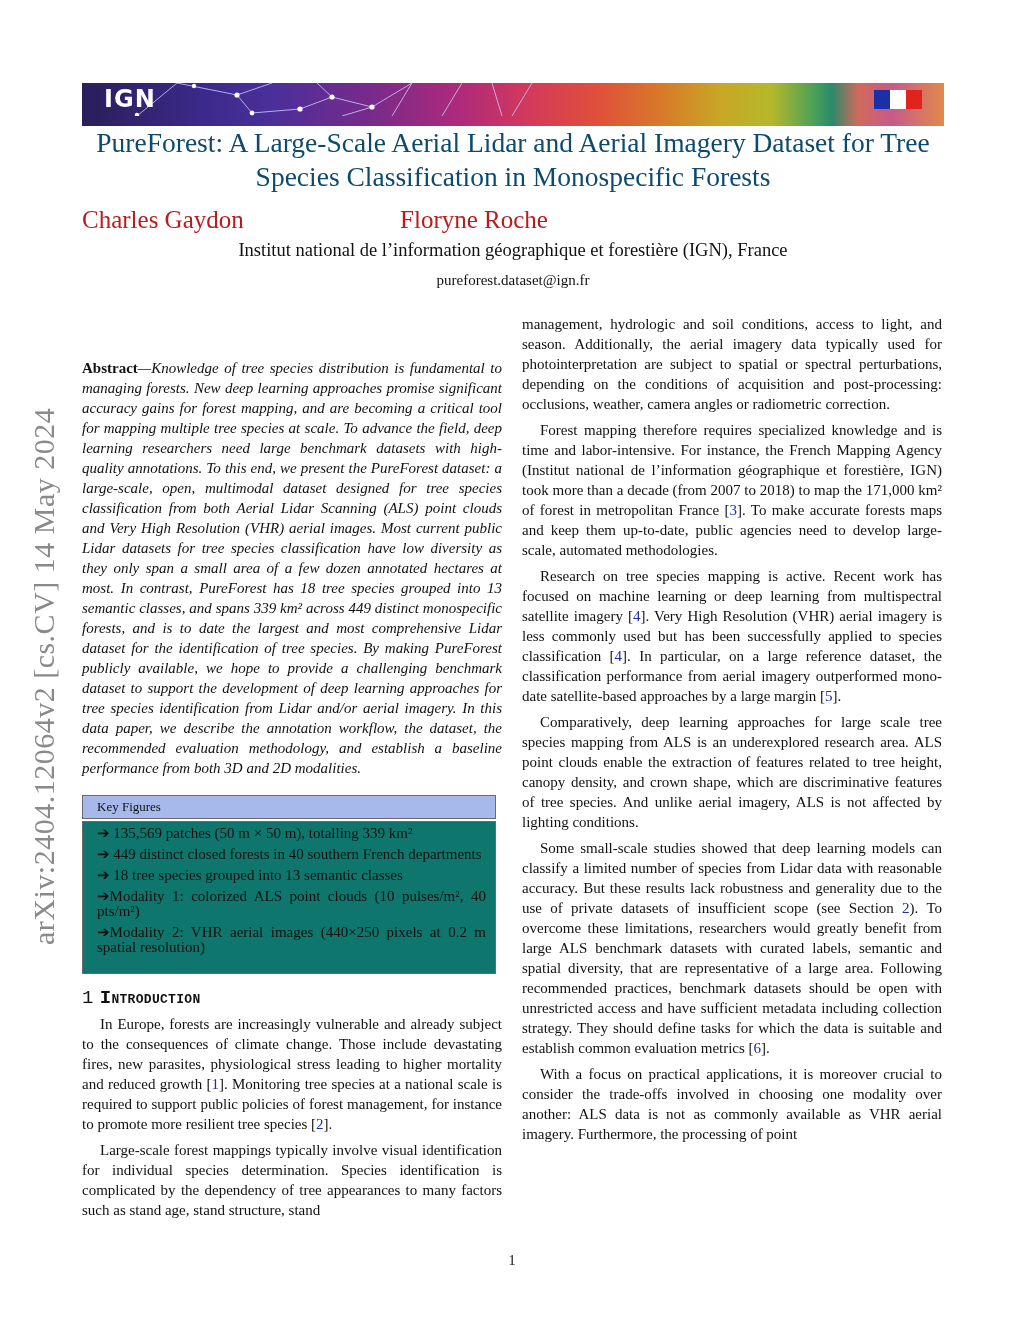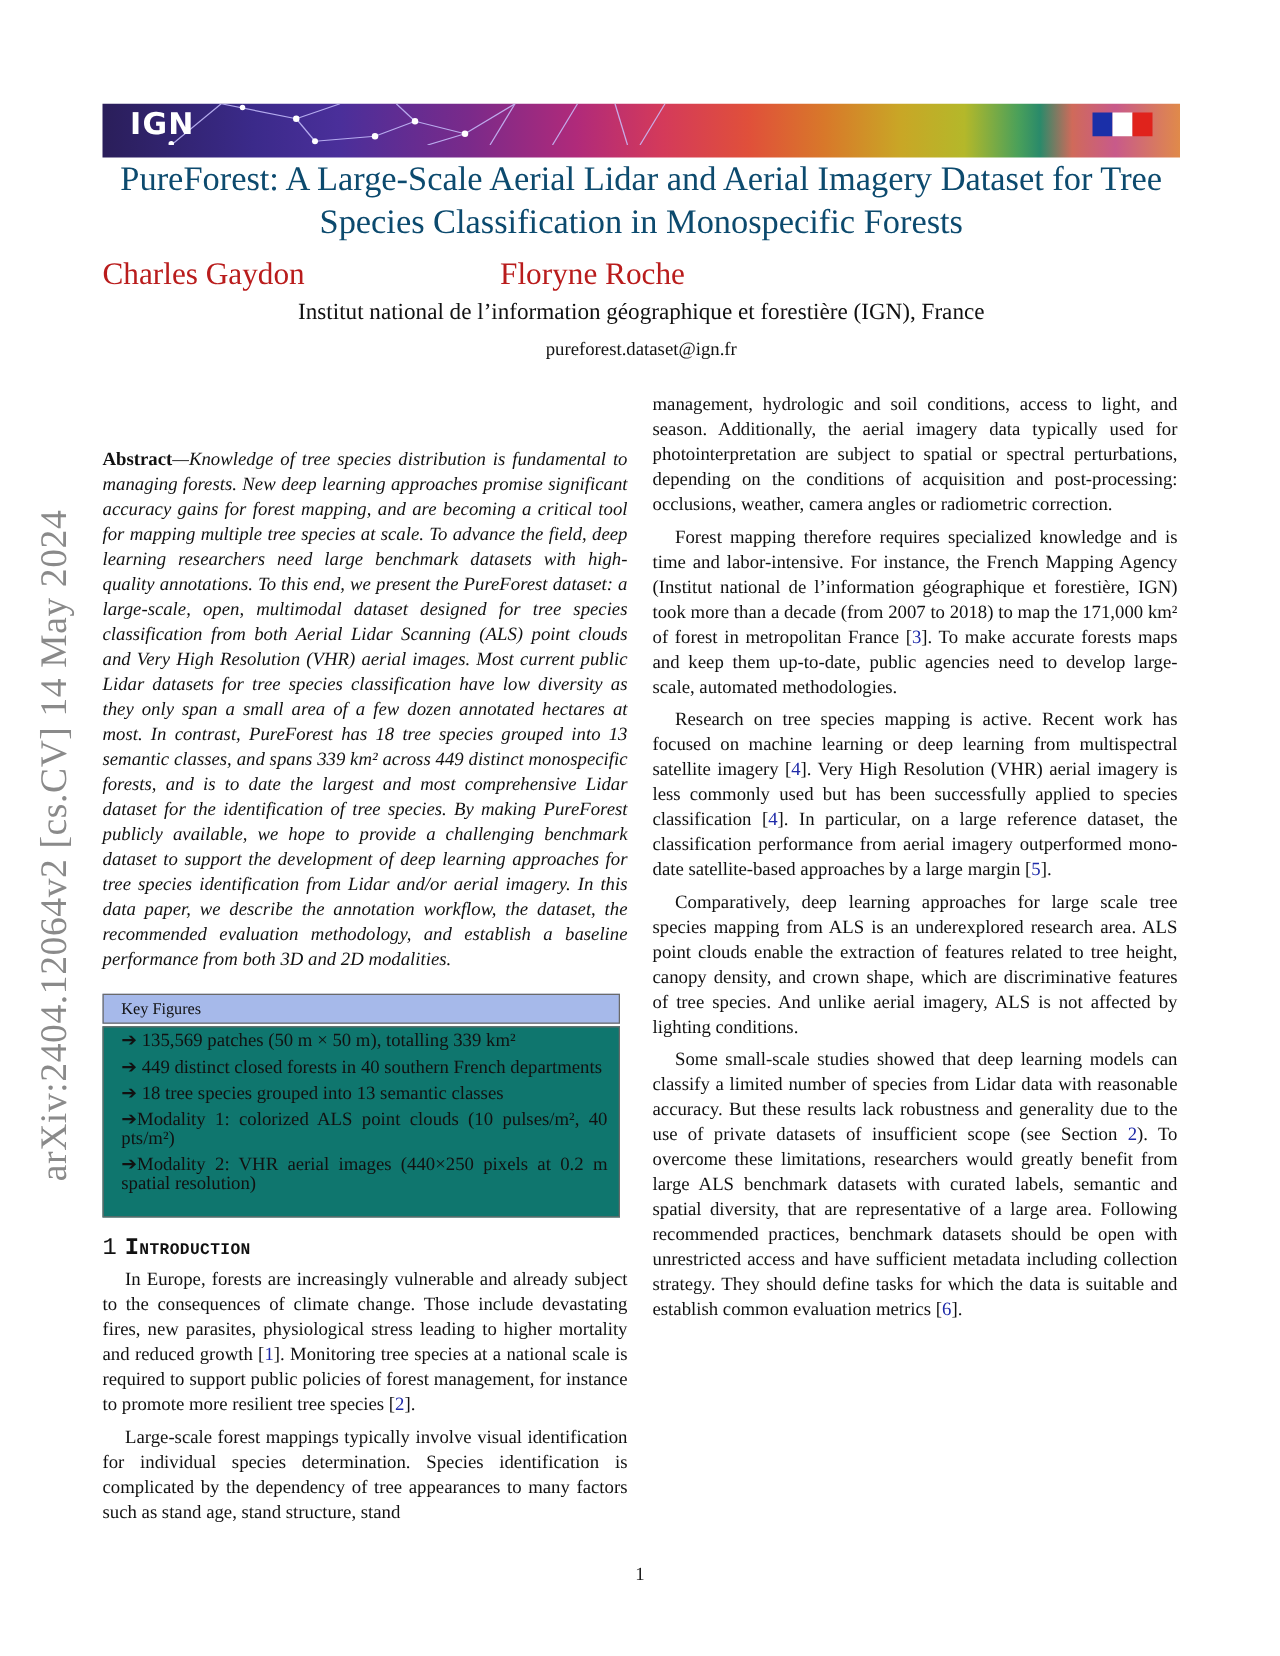--- a/index.html
+++ b/index.html
@@ -153,16 +153,17 @@
     </div>
 </div>
 
 <div class="col col-right">
   <div id="right-paras">
       <p class="para first-col"><span>management, hydrologic and soil conditions, access to light, and season. Additionally, the aerial imagery data typically used for photointerpretation are subject to spatial or spectral perturbations, depending on the conditions of acquisition and post-processing: occlusions, weather, camera angles or radiometric correction.</span></p>
       <p class="para"><span>Forest mapping therefore requires specialized knowledge and is time and labor-intensive. For instance, the French Mapping Agency (Institut national de l’information géographique et forestière, IGN) took more than a decade (from 2007 to 2018) to map the 171,000 km² of forest in metropolitan France [</span><a class="ref" style="color: rgb(30, 42, 168);">3</a><span>]. To make accurate forests maps and keep them up-to-date, public agencies need to develop large-scale, automated methodologies.</span></p>
       <p class="para"><span>Research on tree species mapping is active. Recent work has focused on machine learning or deep learning from multispectral satellite imagery [</span><a class="ref" style="color: rgb(30, 42, 168);">4</a><span>]. Very High Resolution (VHR) aerial imagery is less commonly used but has been successfully applied to species classification [</span><a class="ref" style="color: rgb(30, 42, 168);">4</a><span>]. In particular, on a large reference dataset, the classification performance from aerial imagery outperformed mono-date satellite-based approaches by a large margin [</span><a class="ref" style="color: rgb(30, 42, 168);">5</a><span>].</span></p>
       <p class="para"><span>Comparatively, deep learning approaches for large scale tree species mapping from ALS is an underexplored research area. ALS point clouds enable the extraction of features related to tree height, canopy density, and crown shape, which are discriminative features of tree species. And unlike aerial imagery, ALS is not affected by lighting conditions.</span></p>
       <p class="para"><span>Some small-scale studies showed that deep learning models can classify a limited number of species from Lidar data with reasonable accuracy. But these results lack robustness and generality due to the use of private datasets of insufficient scope (see Section </span><a class="ref" style="color: rgb(30, 42, 168);">2</a><span>). To overcome these limitations, researchers would greatly benefit from large ALS benchmark datasets with curated labels, semantic and spatial diversity, that are representative of a large area. Following recommended practices, benchmark datasets should be open with unrestricted access and have sufficient metadata including collection strategy. They should define tasks for which the data is suitable and establish common evaluation metrics [</span><a class="ref" style="color: rgb(30, 42, 168);">6</a><span>].</span></p>
+      <p class="para"><span>With a focus on practical applications, it is moreover crucial to consider the trade-offs involved in choosing one modality over another: ALS data is not as commonly available as VHR aerial imagery. Furthermore, the processing of point</span></p>
     </div>
 </div>
 
 <div class="pagenum">1</div>
 
 </body></html>

